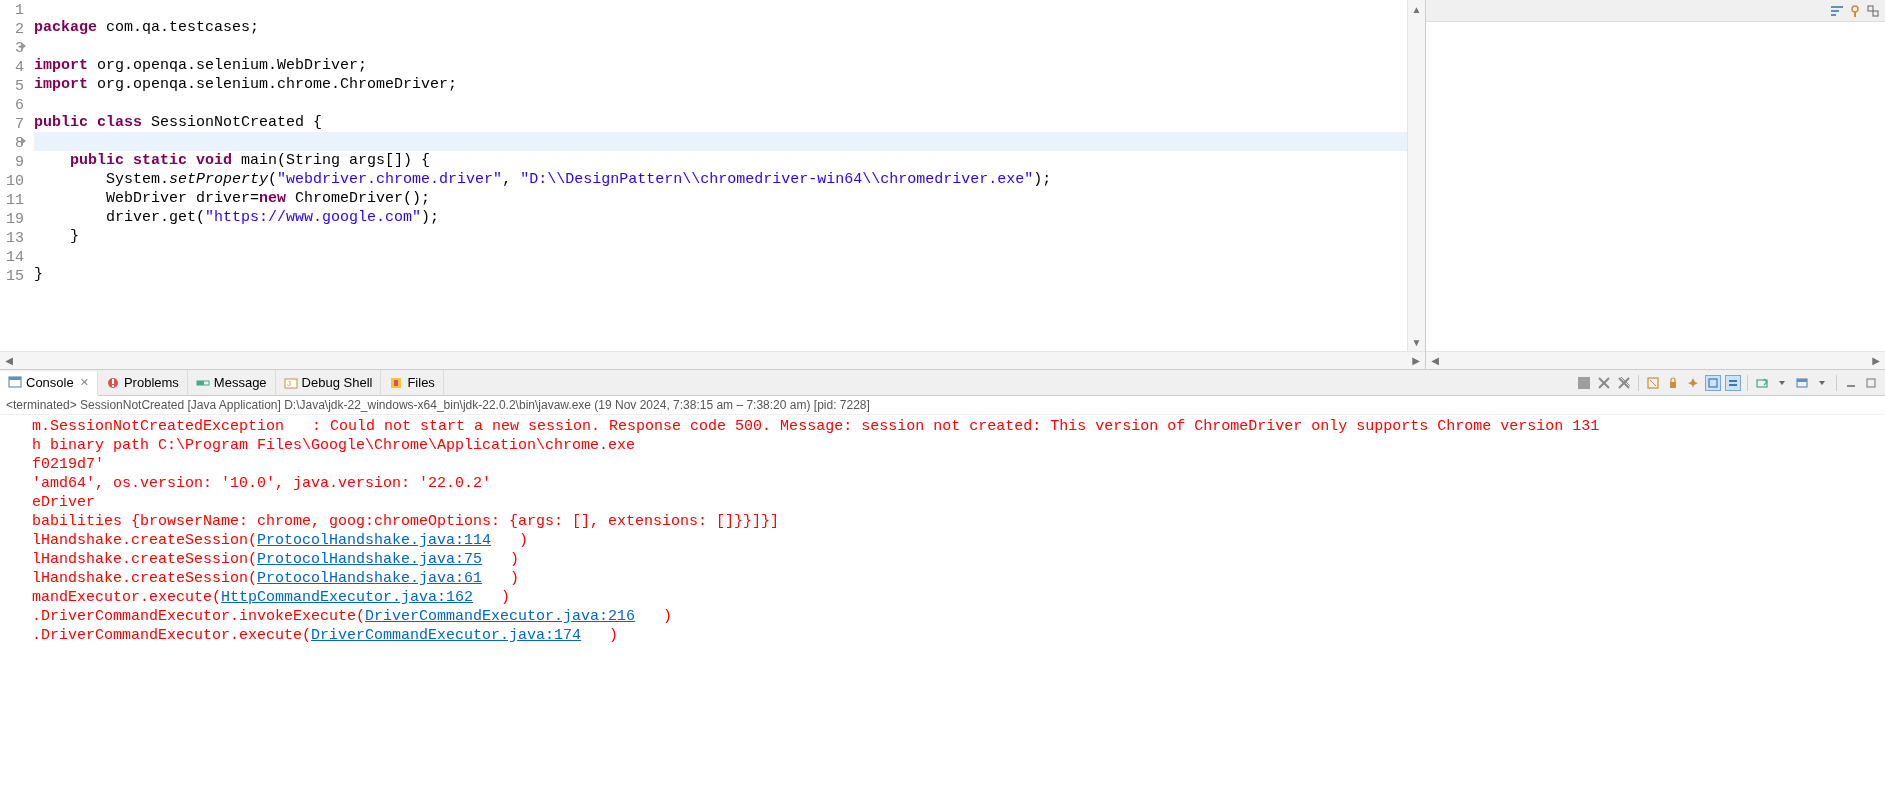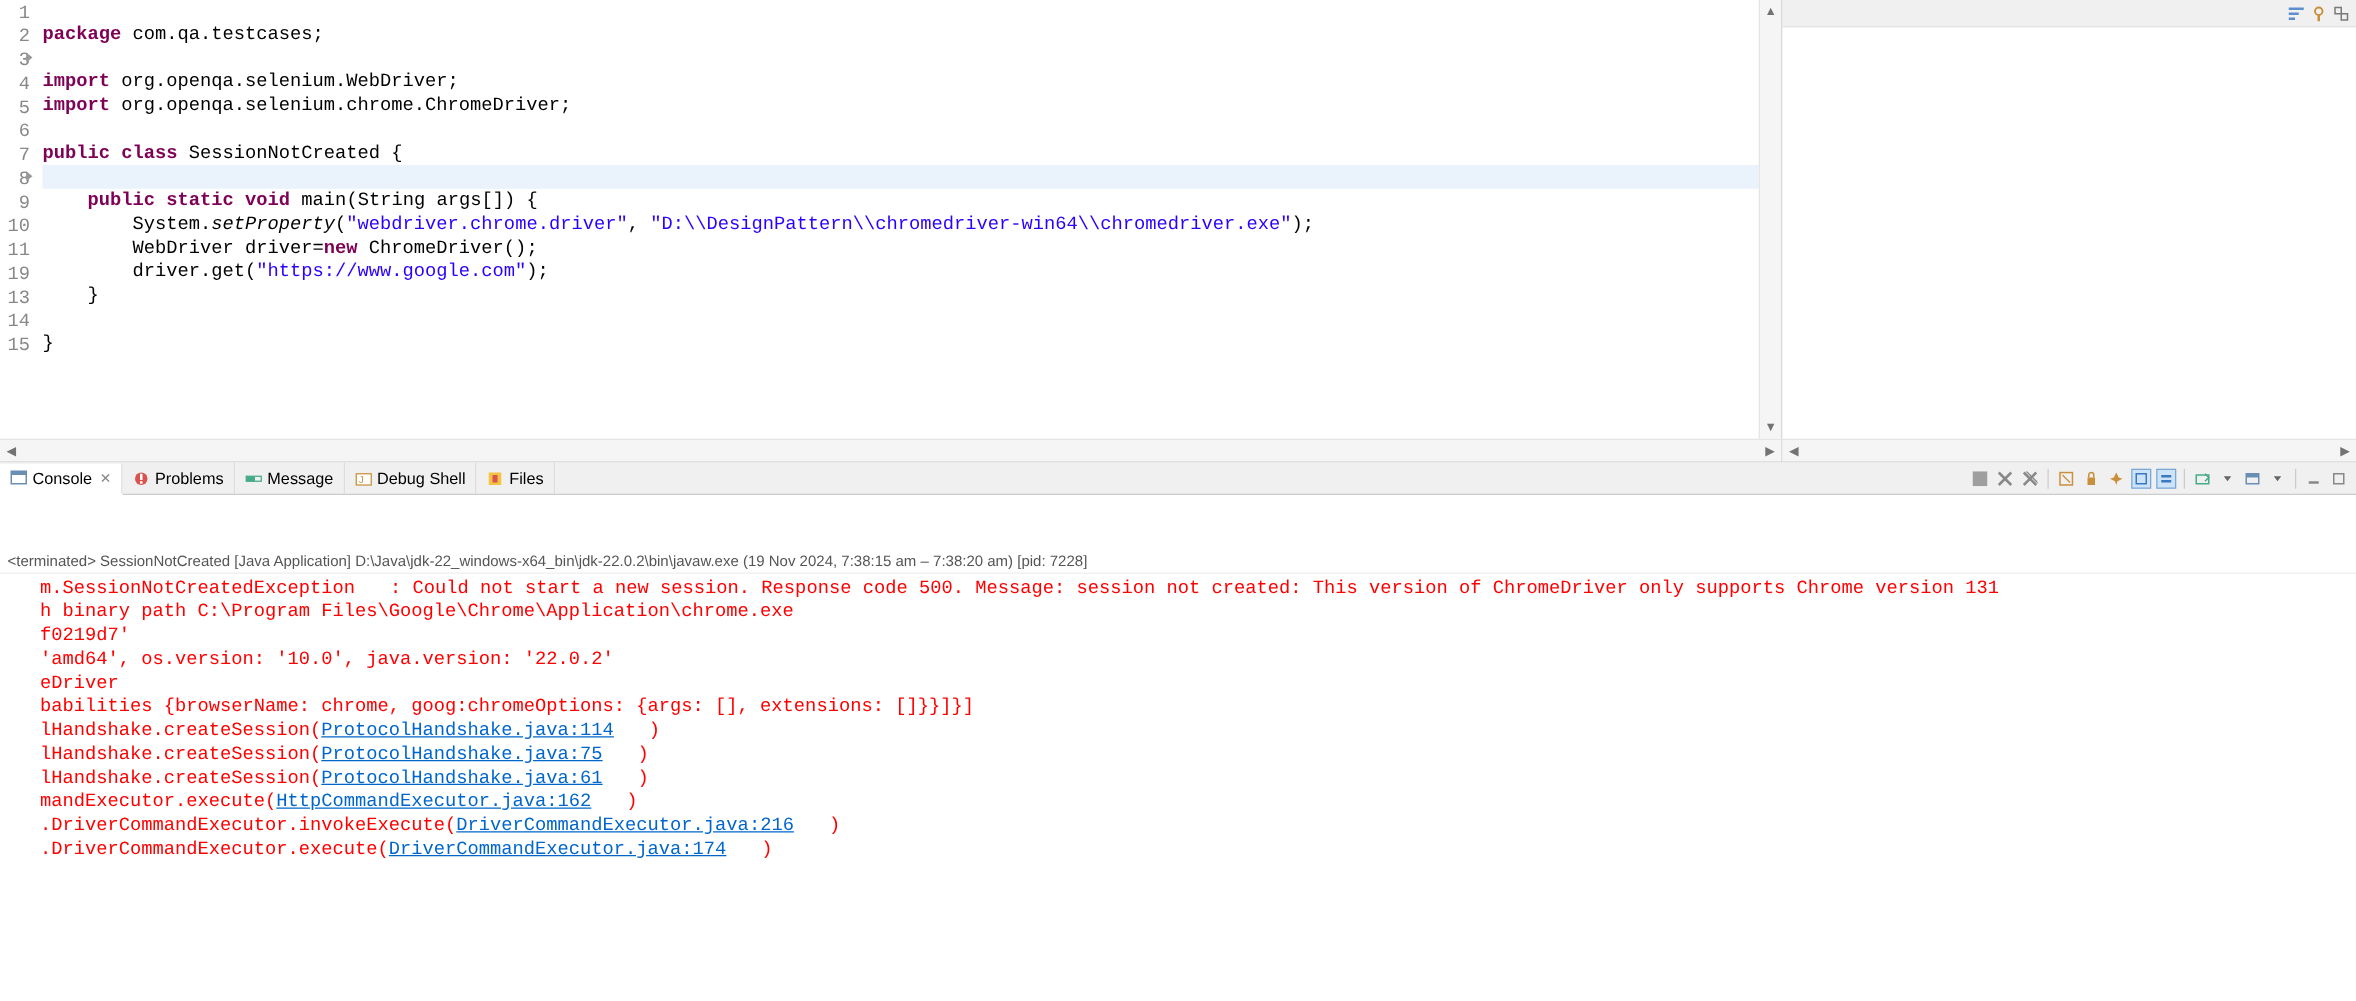--- a/index.html
+++ b/index.html
@@ -143,21 +143,20 @@
   width: 16px; height: 16px;
   display: flex; align-items: center; justify-content: center;
   cursor: pointer;
 }
 .rtoolbar .sep { width: 1px; height: 16px; background: #ccc; margin: 0 2px; }
 .console-header {
   padding: 2px 6px;
   color: #555;
   font-size: 12px;
   border-bottom: 1px solid #eee;
-  margin-top: 44px;
 }
 .console-out {
   flex: 1;
   font-family: Consolas, "Courier New", monospace;
   font-size: 15px;
   line-height: 19px;
   padding: 2px 4px;
   white-space: pre;
   overflow: hidden;
   color: #000;

